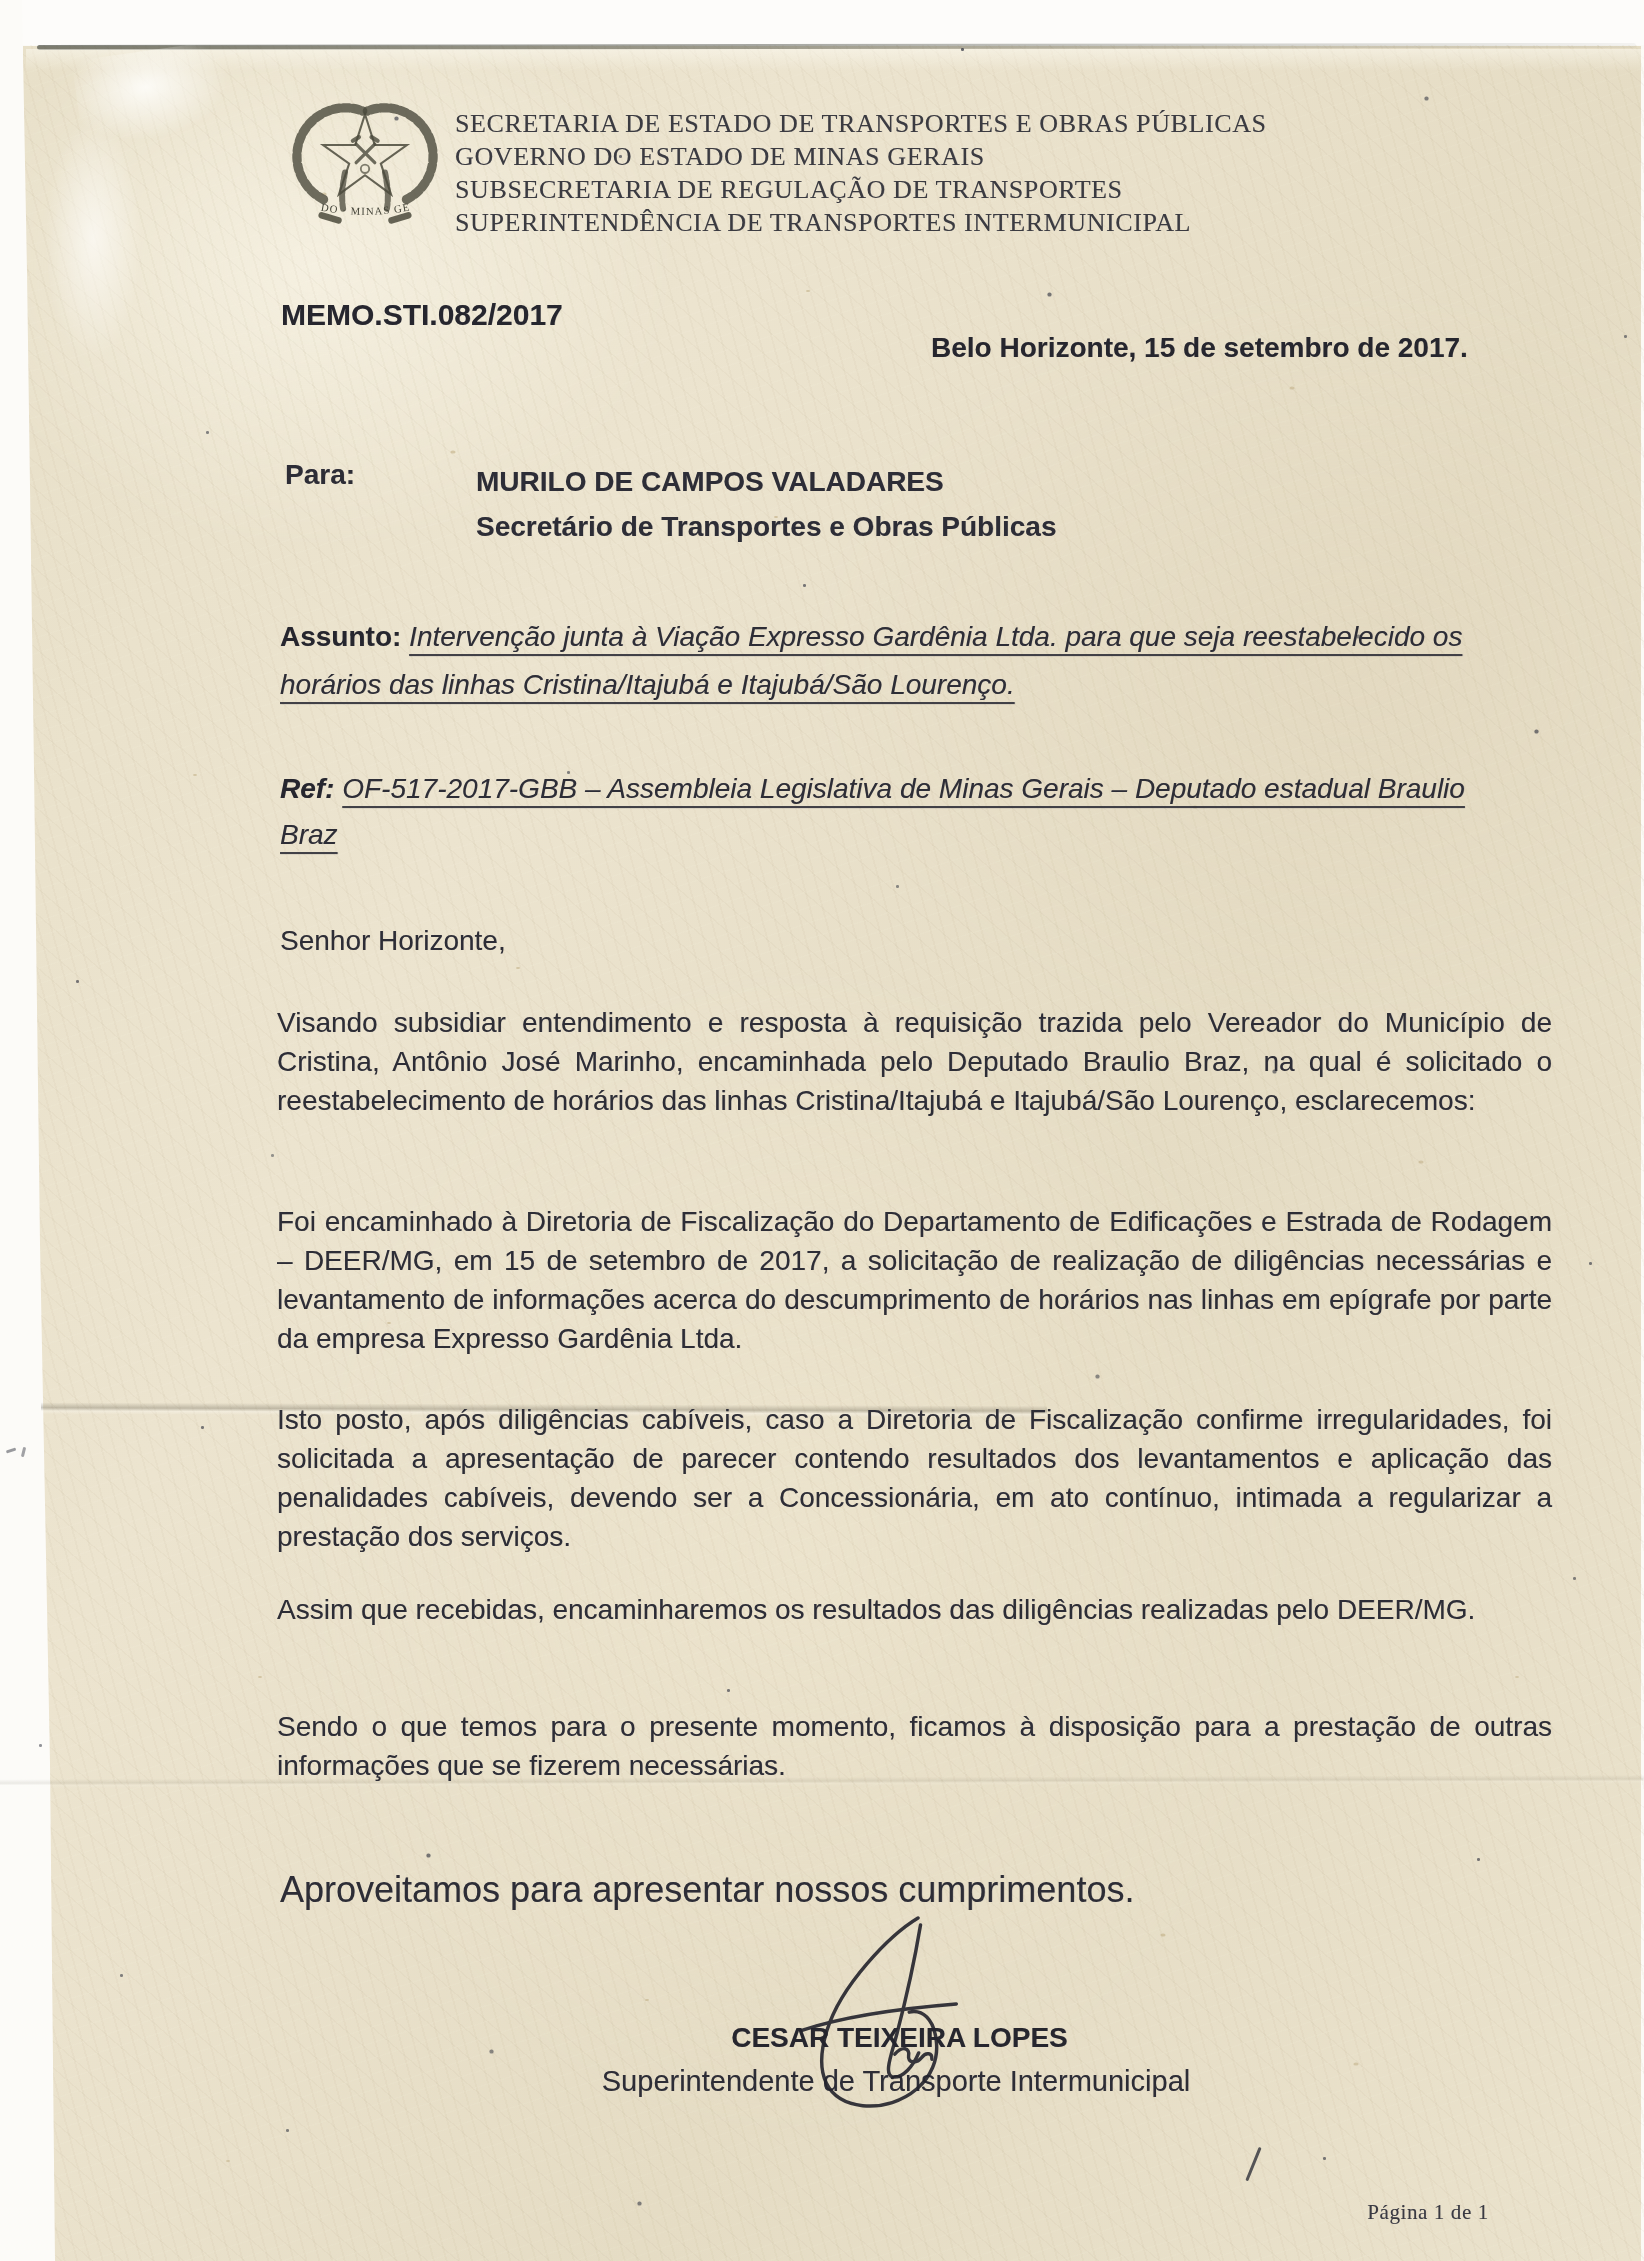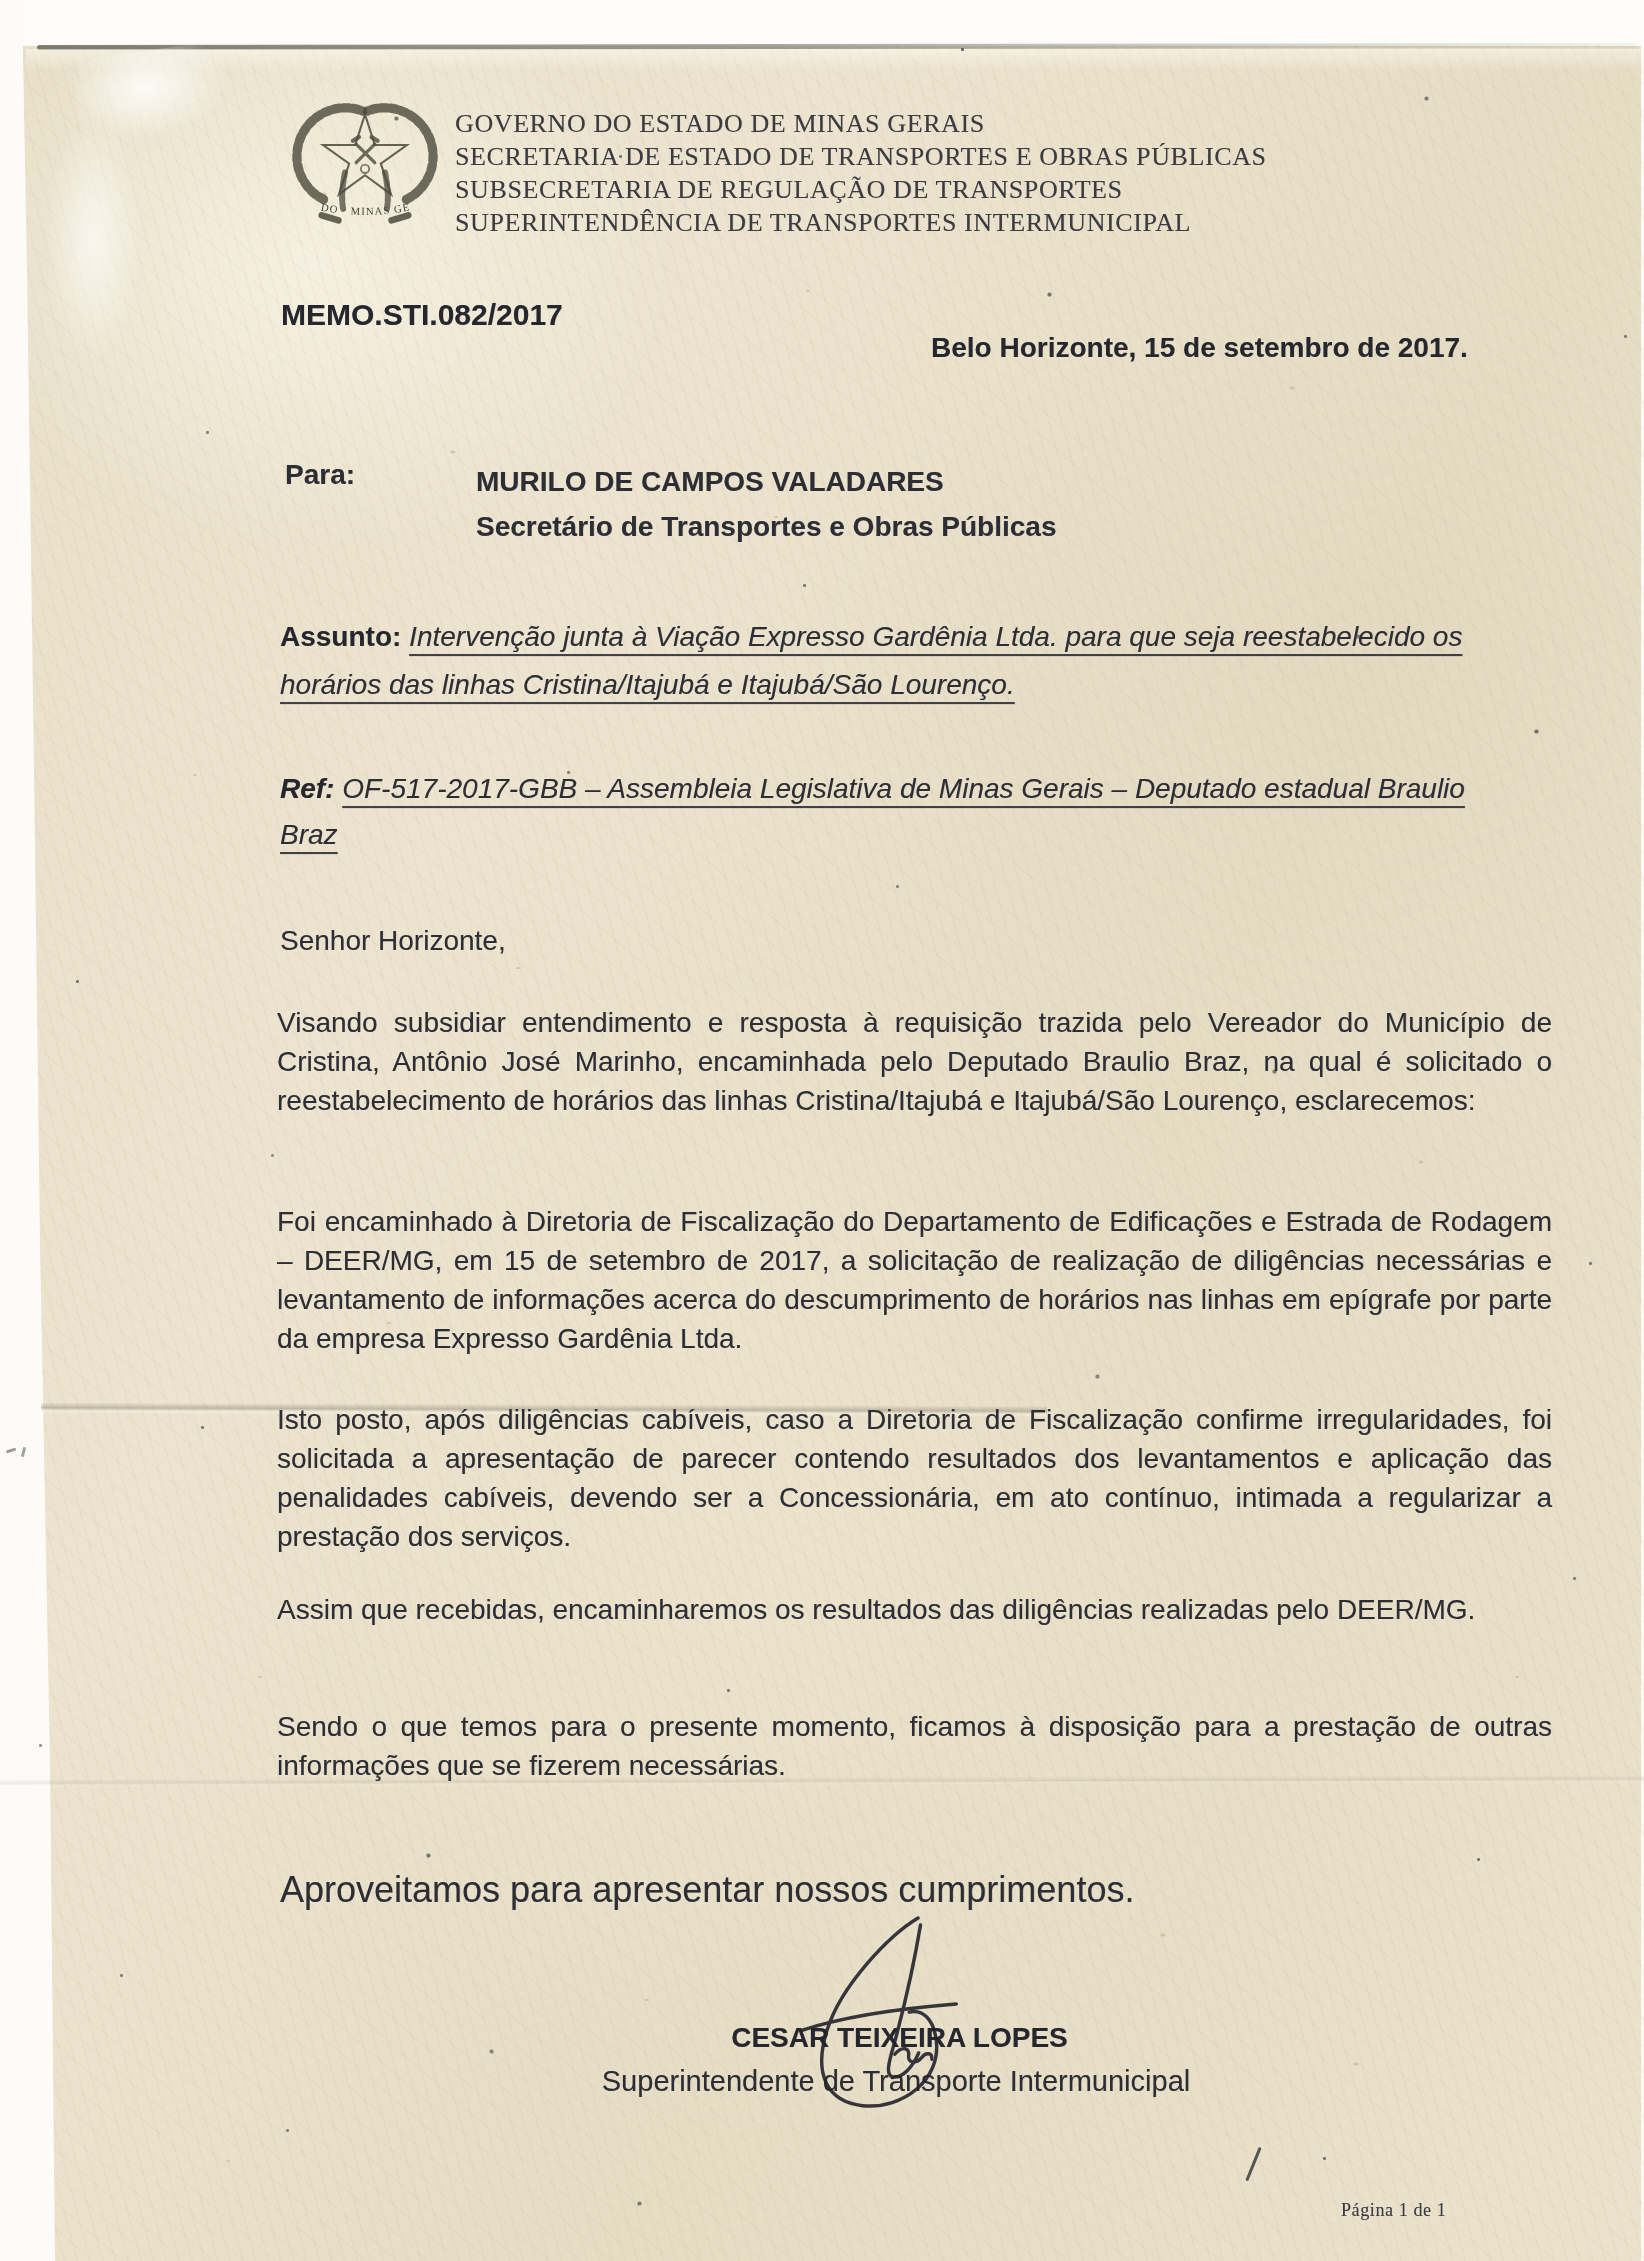--- a/index.html
+++ b/index.html
@@ -70,22 +70,22 @@
   .lbl-i{font-weight:700;font-style:italic;color:#26262e;}
   .iu{font-style:italic;text-decoration:underline;text-decoration-thickness:2.3px;text-underline-offset:8.4px;
       text-decoration-color:rgba(45,45,54,.85);}
   .salutation{left:280px;top:925px;font-size:28px;}
   .para{left:277px;width:1275px;font-size:28px;line-height:39px;text-align:justify;}
   .p1{top:1003px;} .p2{top:1202px;} .p3{top:1400px;} .p4{top:1590px;} .p5{top:1707px;}
   .closing{left:280px;top:1869px;font-size:36px;}
   .signature{left:732px;top:1896px;width:303px;height:226px;z-index:6;}
   .sig-name{left:545px;top:2022px;width:709px;text-align:center;font-size:28px;font-weight:700;z-index:5;color:#26262e;}
   .sig-title{left:509px;top:2065px;width:774px;text-align:center;font-size:29px;}
-  .page-num{left:1341px;top:2200px;width:174px;text-align:left;font-family:"Liberation Serif",serif;
-            font-size:18px;color:#3a3a42;letter-spacing:0.6px;}
+  .page-num{left:1341px;top:2200px;width:174px;text-align:center;font-family:"Liberation Serif",serif;
+            font-size:21px;color:#3a3a42;letter-spacing:0.6px;}
 </style>
 </head>
 <body>
 
 <div class="page">
 
   <div class="paper"></div>
   <div class="fibers"></div>
   <div class="top-white"></div>
   <div class="top-edge-line"></div>
@@ -112,22 +112,22 @@
       <path d="M129,92 l13,-8 M169,84 l13,8" stroke-width="9" opacity=".8"></path>
       <circle cx="155" cy="152" r="9" stroke-width="4" opacity=".7"></circle>
       <path d="M62,252 l36,11 M248,252 l-36,11" stroke-width="14" opacity=".85"></path>
     </g>
     <path id="sealarc" d="M52,240 Q155,262 258,240" fill="none" stroke="none"></path>
     <text font-size="23" letter-spacing="2.5" fill="#45453a" font-family="'Liberation Serif',serif">
       <textPath href="#sealarc" startOffset="50%" text-anchor="middle">ESTADO · MINAS GERAIS</textPath>
     </text>
   </svg>
   <div class="abs org softink">
+    <div>SECRETARIA DE ESTADO DE TRANSPORTES E OBRAS PÚBLICAS</div>
     <div>GOVERNO DO ESTADO DE MINAS GERAIS</div>
-    <div>SECRETARIA DE ESTADO DE TRANSPORTES E OBRAS PÚBLICAS</div>
     <div>SUBSECRETARIA DE REGULAÇÃO DE TRANSPORTES</div>
     <div>SUPERINTENDÊNCIA DE TRANSPORTES INTERMUNICIPAL</div>
   </div>
 
   <div class="abs memo-number softink">MEMO.STI.082/2017</div>
   <div class="abs place-date softink">Belo Horizonte, 15 de setembro de 2017.</div>
 
   <div class="abs to-label softink">Para:</div>
   <div class="abs to-block softink">
     <div>MURILO DE CAMPOS VALADARES</div>

